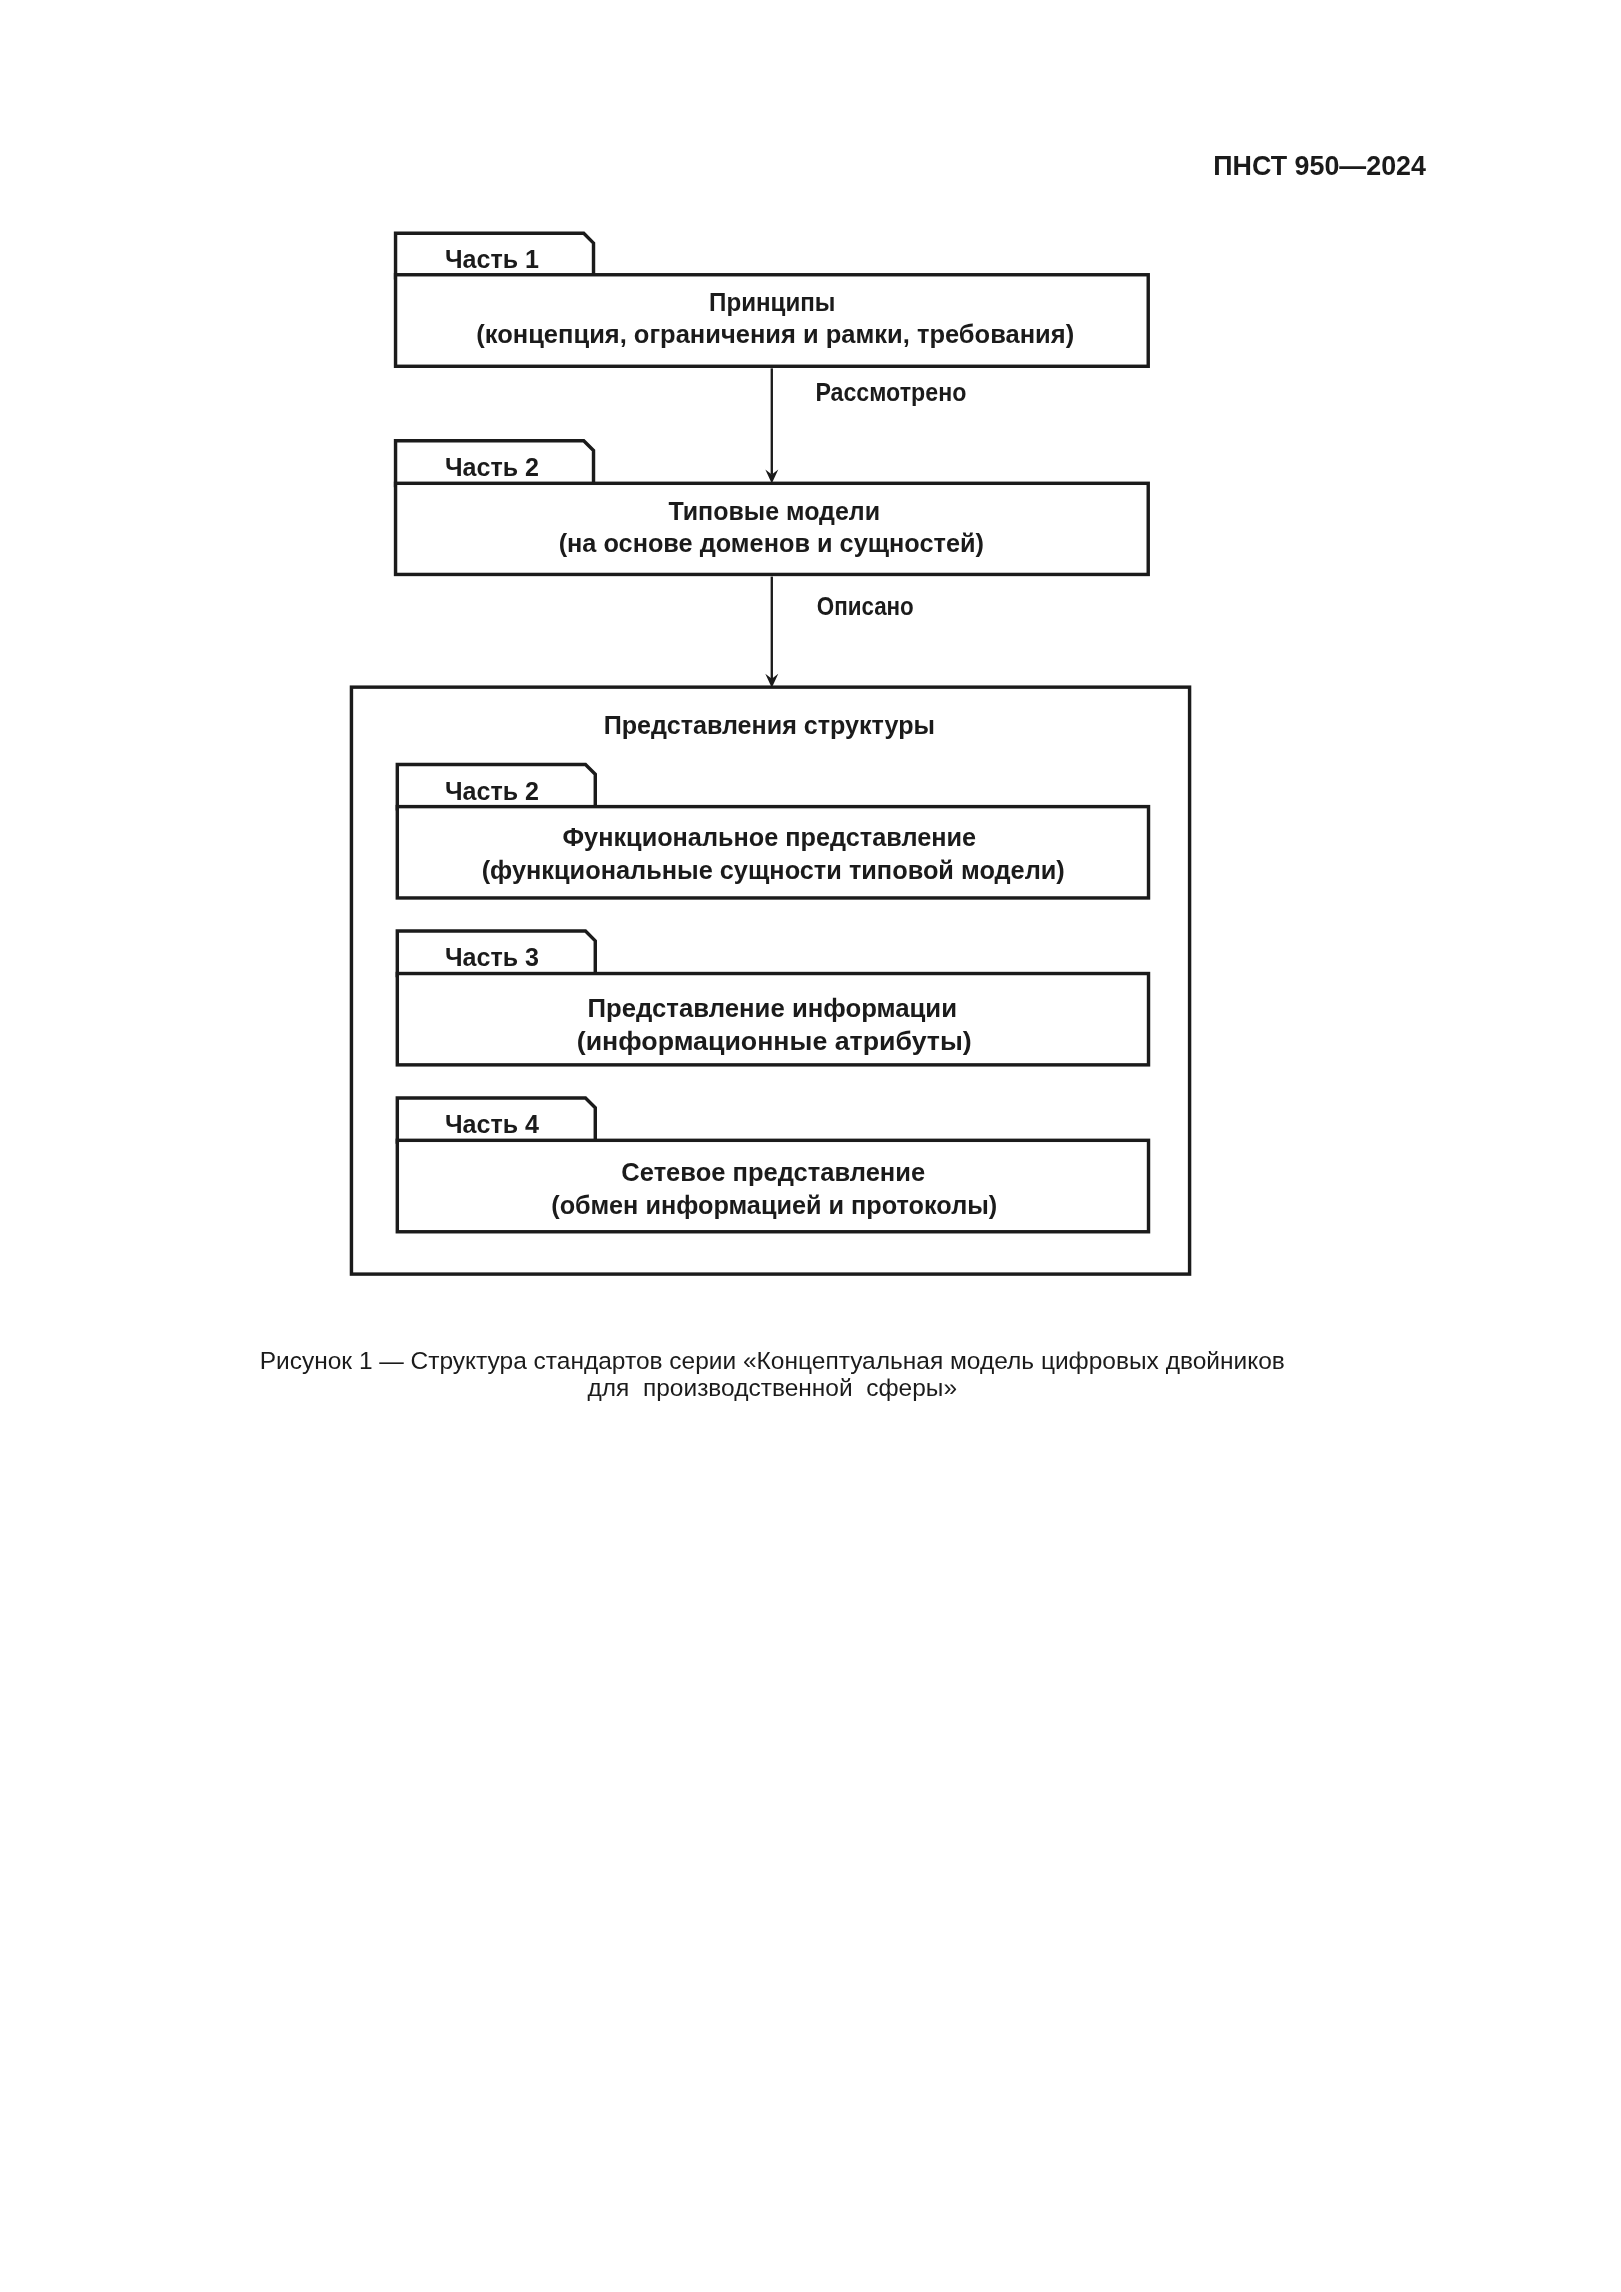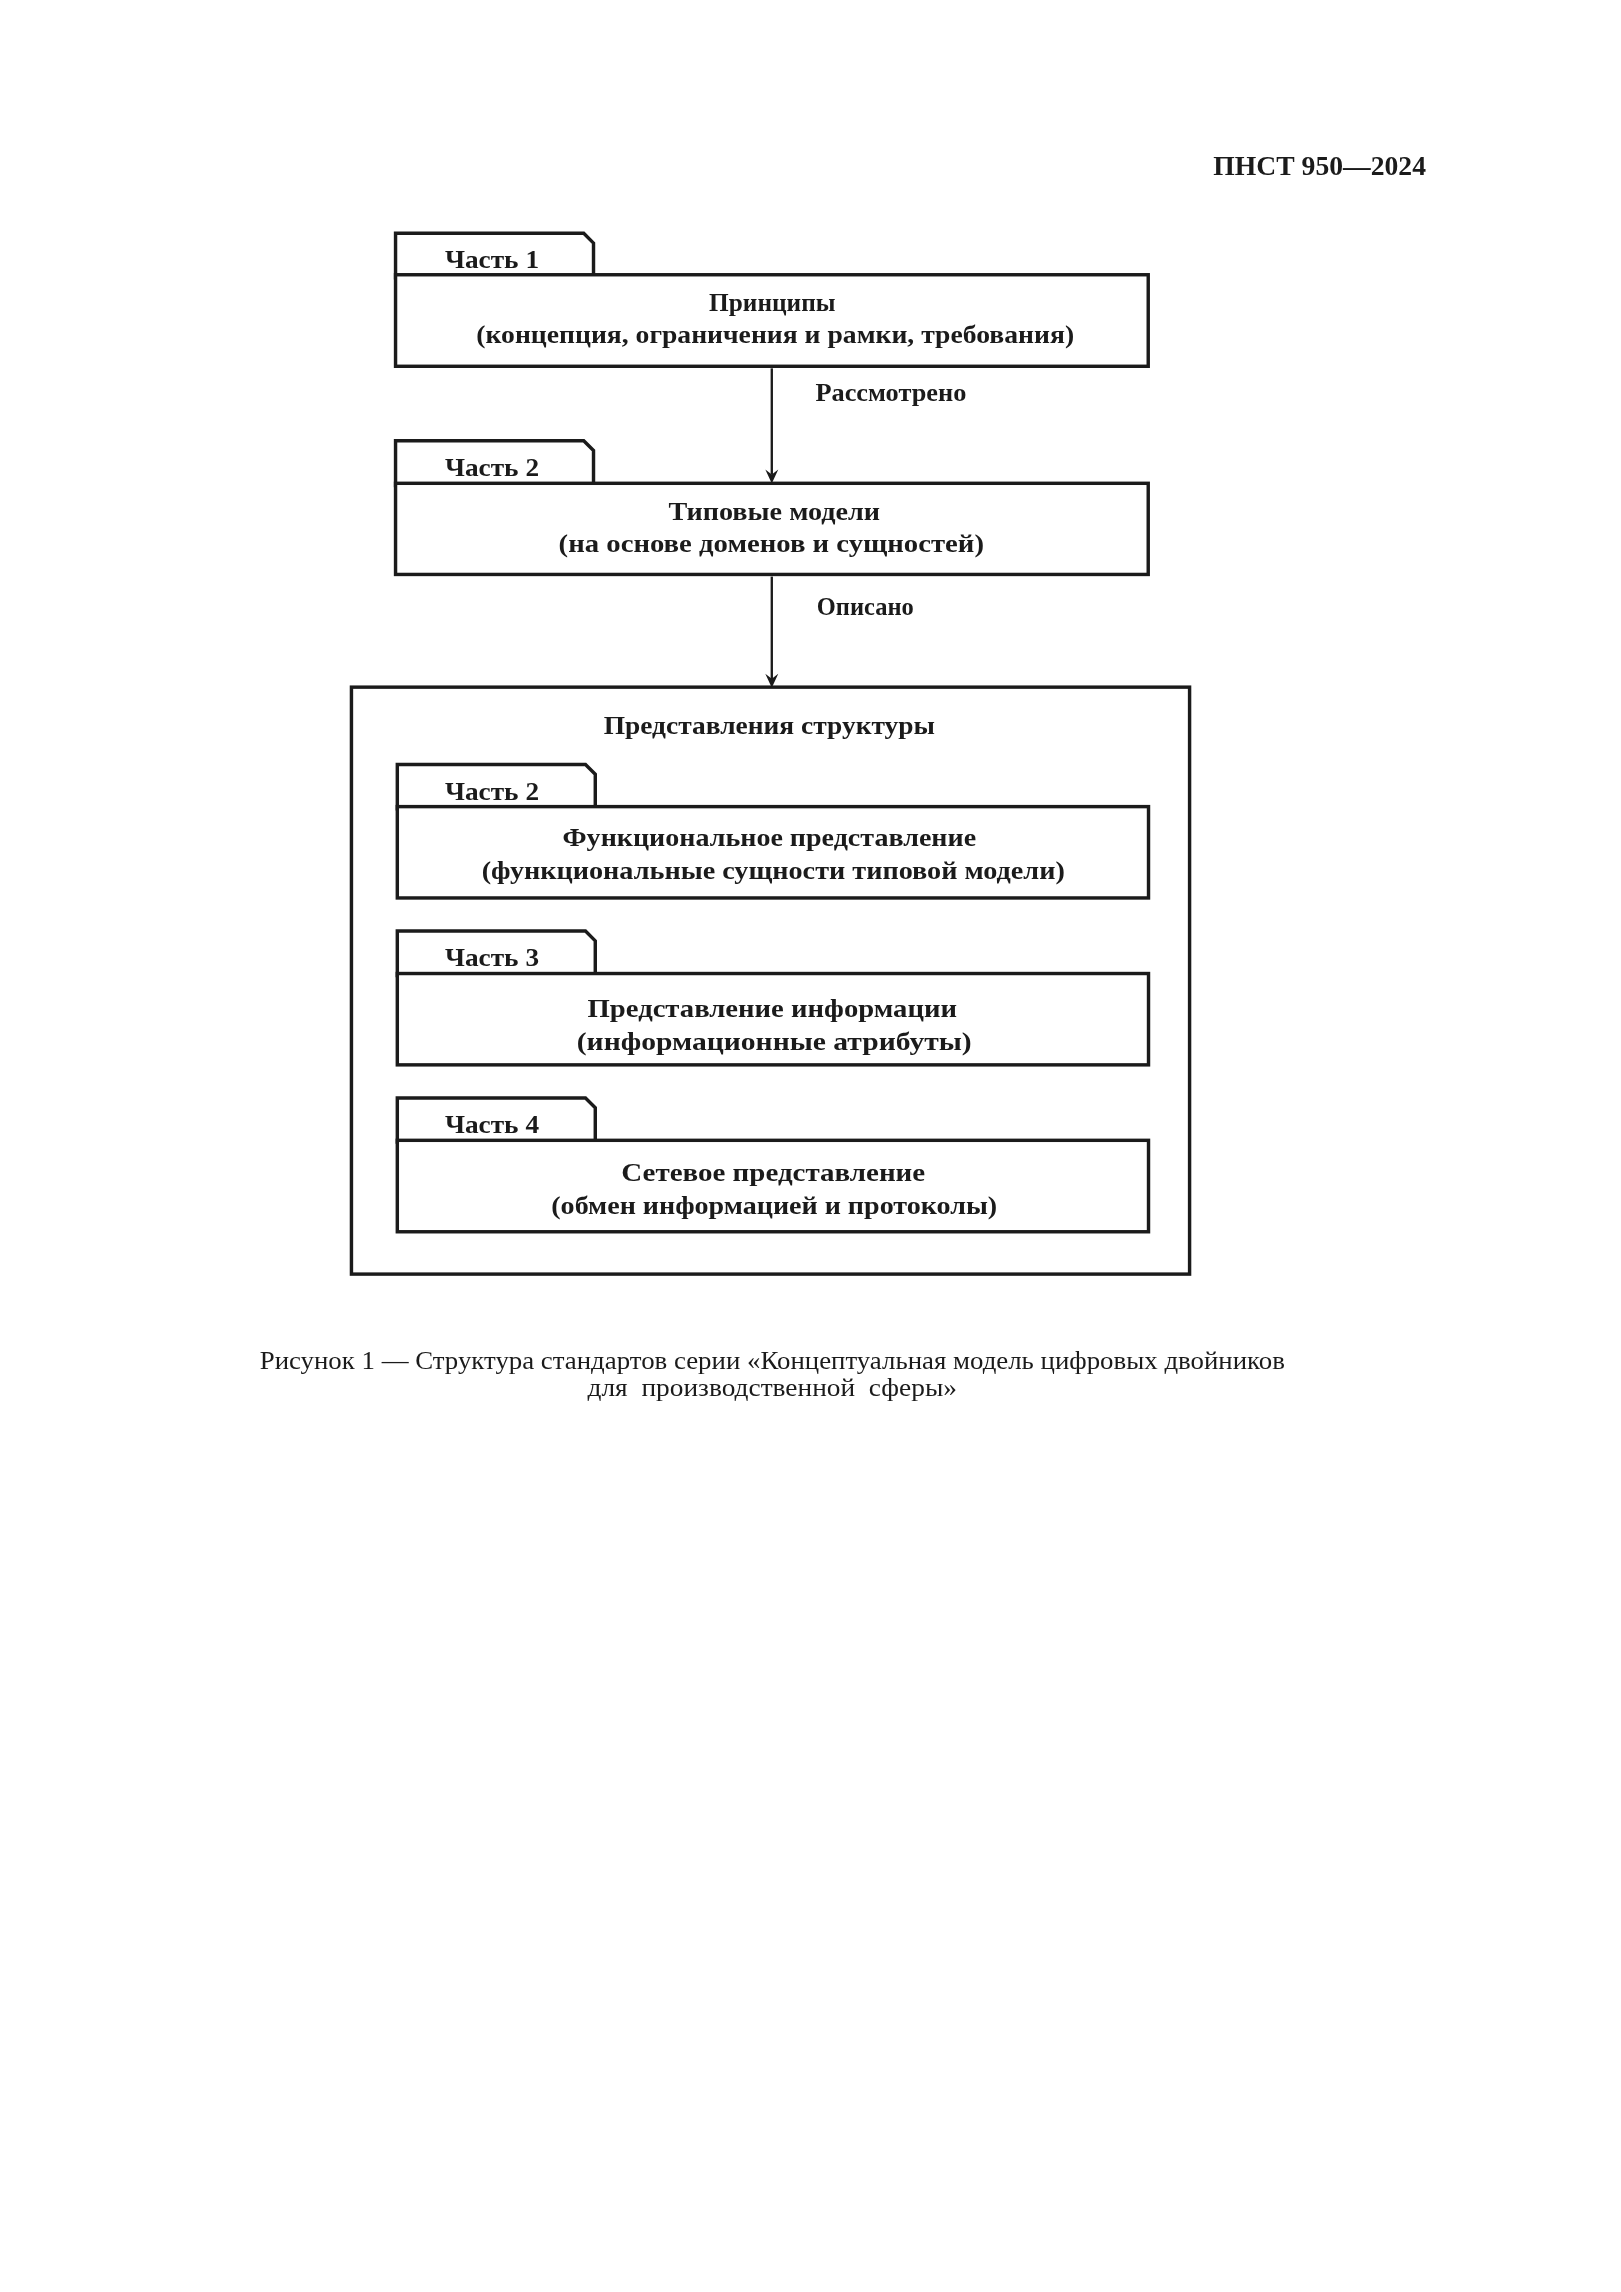--- a/index.html
+++ b/index.html
@@ -1,17 +1,17 @@
 <!DOCTYPE html>
 <html><head>
 <meta charset="utf-8">
 <style>
   html,body{margin:0;padding:0;background:#ffffff;}
   .page{position:relative;width:1621px;height:1665px;background:#ffffff;overflow:hidden;
-        font-family:Liberation Serif, serif;}
+        font-family:Liberation Sans, sans-serif;}
   svg{position:absolute;left:0;top:0;}
   text{fill:#1b1b1b;}
 </style>
 </head>
 <body>
 <div class="page">
 <svg width="1621" height="2293" viewBox="0 0 1654 2339" xmlns="http://www.w3.org/2000/svg">
 
   <text x="1455" y="178" font-size="28" font-weight="bold" text-anchor="end" textLength="217" lengthAdjust="spacingAndGlyphs">ПНСТ 950—2024</text>
 

